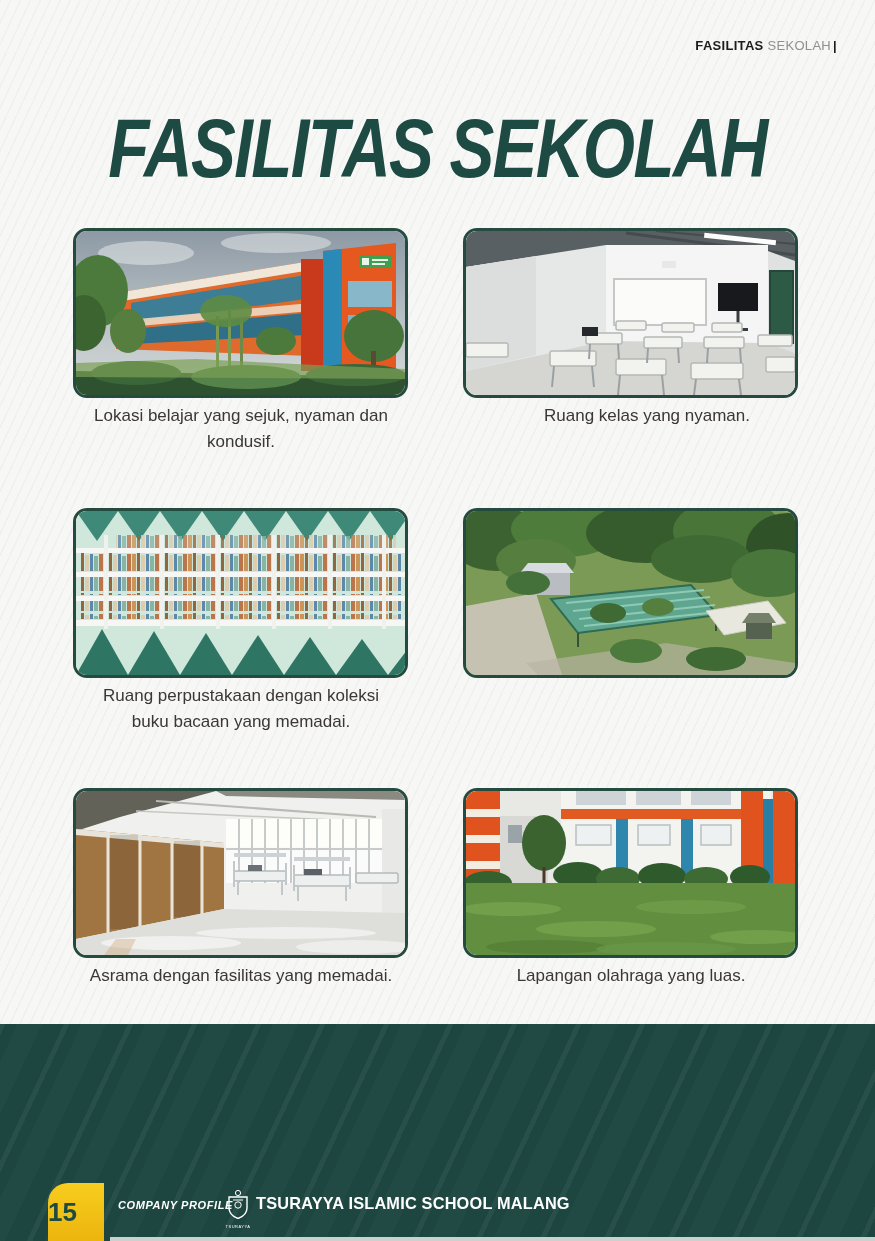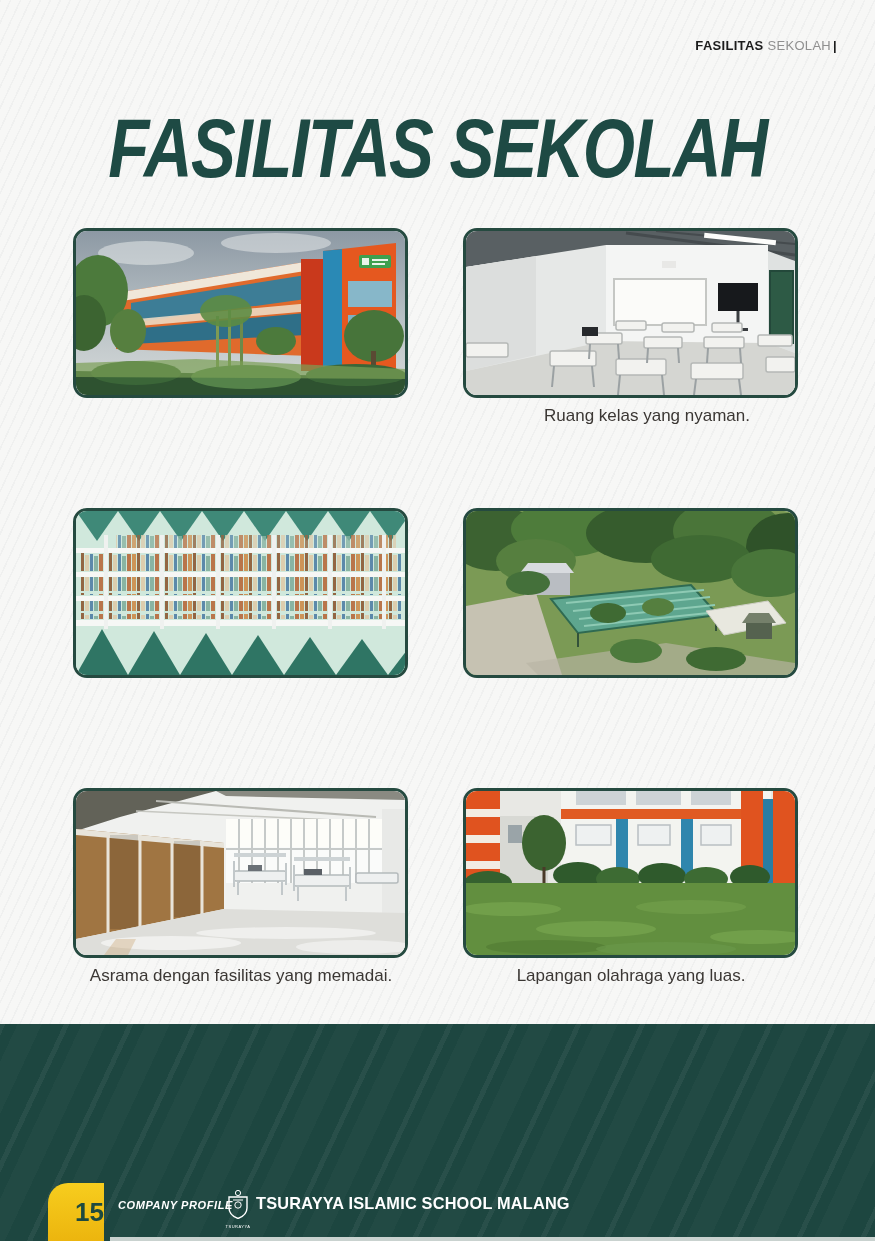--- a/index.html
+++ b/index.html
@@ -42,21 +42,21 @@
       repeating-linear-gradient(115deg, rgba(255,255,255,0.05) 0 5px, rgba(255,255,255,0) 5px 16px, rgba(255,255,255,0.025) 16px 38px, rgba(255,255,255,0) 38px 58px),
       #1d4640;
   }
   .bottom-strip{
     position:absolute;left:110px;right:0;bottom:0;height:4px;background:#c9d2cf;
   }
   .page-number-box{
     position:absolute;left:48px;top:1183px;width:56px;height:58px;
     background:linear-gradient(180deg,#f7cd1e,#ecb50e);
     border-top-left-radius:20px;
-    display:flex;align-items:center;justify-content:flex-end;
+    display:flex;align-items:center;justify-content:flex-start;
   }
   .page-number-box span{font-size:26px;font-weight:800;color:#1e4a40;}
   .company-profile{
     position:absolute;left:118px;top:1199px;
     font-size:11px;font-weight:800;font-style:italic;letter-spacing:.6px;color:#ffffff;
     white-space:nowrap;
   }
   .footer-logo{position:absolute;left:224px;top:1189px;width:28px;text-align:center;}
   .footer-logo .logo-text{
     display:block;font-size:4px;letter-spacing:.5px;color:#fff;margin-top:1px;white-space:nowrap;
@@ -391,21 +391,23 @@
       <rect x="0" y="92" width="329" height="72" fill="#628f3f"></rect>
       <ellipse cx="45" cy="118" rx="50" ry="7" fill="#76a24e" opacity=".8"></ellipse>
       <ellipse cx="130" cy="138" rx="60" ry="8" fill="#76a24e" opacity=".8"></ellipse>
       <ellipse cx="225" cy="116" rx="55" ry="7" fill="#719c4a" opacity=".8"></ellipse>
       <ellipse cx="292" cy="146" rx="48" ry="7" fill="#76a24e" opacity=".8"></ellipse>
       <ellipse cx="80" cy="156" rx="60" ry="7" fill="#557e36" opacity=".8"></ellipse>
       <ellipse cx="200" cy="158" rx="70" ry="7" fill="#6a974a" opacity=".7"></ellipse>
     </svg>
   </div>
 
+  <div class="caption" style="left:86px;top:403px;">Lokasi belajar yang sejuk, nyaman dan kondusif.</div>
   <div class="caption" style="left:492px;top:403px;">Ruang kelas yang nyaman.</div>
+  <div class="caption" style="left:86px;top:683px;">Ruang perpustakaan dengan koleksi buku bacaan yang memadai.</div>
   <div class="caption" style="left:86px;top:963px;">Asrama dengan fasilitas yang memadai.</div>
   <div class="caption" style="left:476px;top:963px;">Lapangan olahraga yang luas.</div>
 
   <div class="band"></div>
   <div class="bottom-strip"></div>
 
   <div class="page-number-box">
     <span>15</span>
   </div>
 

